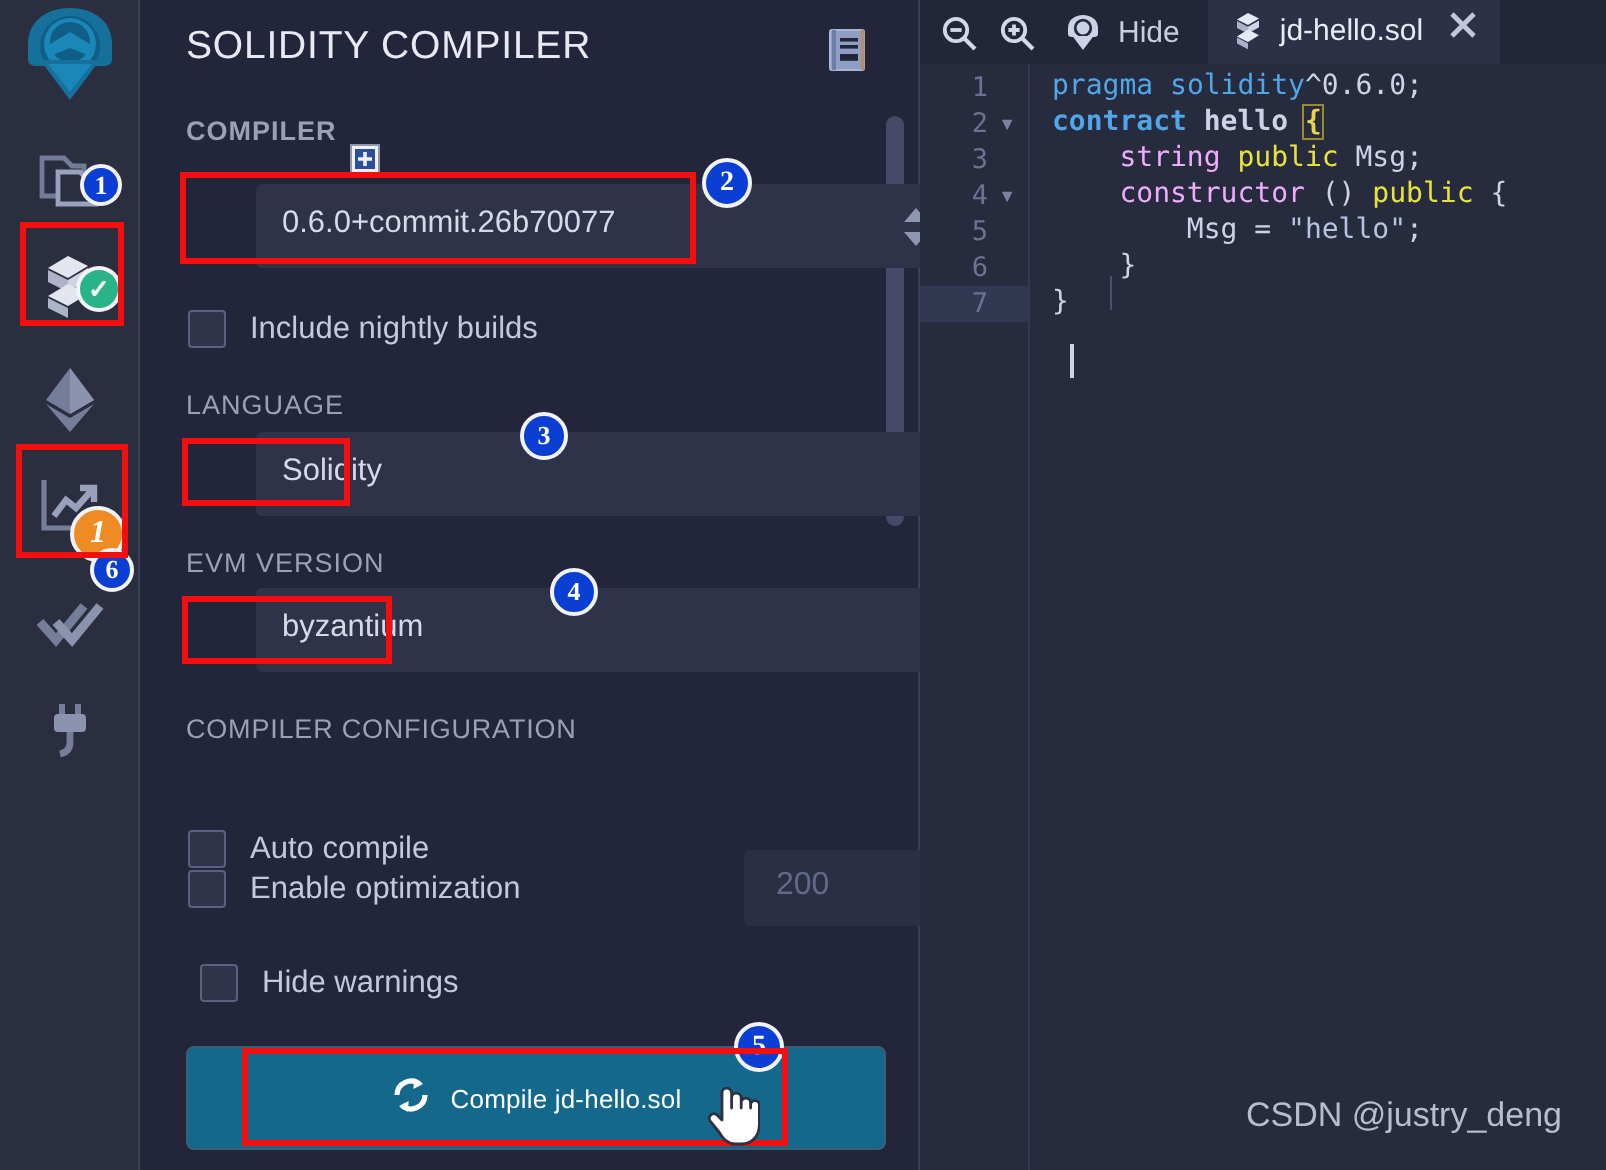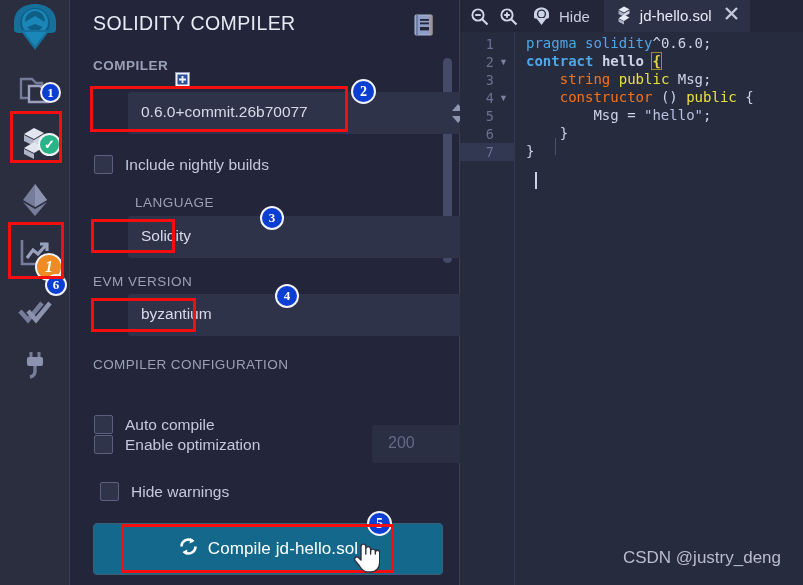--- a/index.html
+++ b/index.html
@@ -117,21 +117,21 @@
   #runs-val {
     position: absolute; left: 16px; top: 9px;
     font-size: 16px; color: #636a87;
   }
   #compile-btn {
     position: absolute;
     background: #13688c;
     border: 1px solid #3a5f77;
     border-radius: 4px;
     display: flex; align-items: center; justify-content: center;
-    color: #ffffff; font-size: 17px;
+    color: #ffffff; font-size: 13px;
   }
   #compile-label { margin-left: 9px; letter-spacing: .1px; }
   #cursor-hand { position: absolute; left: 283px; top: 541px; z-index: 45; }
 
   #panel-scroll {
     position: absolute; right: 7px; top: 58px;
     width: 9px; height: 205px;
     background: #454a68; border-radius: 5px;
   }
 
@@ -178,21 +178,21 @@
     position: absolute; left: 0; width: 55px; height: 18px;
     background: #323752;
   }
   .code-line {
     position: absolute; left: 66px;
     font-family: "DejaVu Sans Mono", monospace;
     font-size: 14px; white-space: pre;
     color: #cdd3e6;
   }
   .k-kw    { color: #4fa6e8; }
-  .k-type  { color: #f97316; }
+  .k-type  { color: #f0abfc; }
   .k-mod   { color: #e8e23c; }
   .k-str   { color: #b6c2e0; }
   .k-plain { color: #cdd3e6; }
   .k-num   { color: #cdd3e6; }
   .brace-hl { color: #e8d44c; outline: 1px solid #9a8b2e; }
   #indent-guide {
     position: absolute; left: 95px; top: 106px;
     width: 1px; height: 17px; background: #4a5070;
   }
   #caret {
@@ -314,21 +314,21 @@
       </div>
     </div>
     <div class="hl-box" style="left:20px; top:86px; width:258px; height:46px;"></div>
     <div class="badge badge-blue" style="left:281px; top:79px; width:25px; height:25px; font-size:14px;">2</div>
 
     <div class="chk-row" style="left:24px; top:155px;">
       <span class="chk"></span>
       <span class="chk-label">Include nightly builds</span>
     </div>
 
-    <div class="field-label" style="left:23px; top:195px;margin-left:42px;">LANGUAGE</div>
+    <div class="field-label" style="left:23px; top:195px;">LANGUAGE</div>
     <div class="select-box" style="left:23px; top:216px; width:373px;">
       <div class="sel-text">Solidity</div>
       <div class="stepper">
         <div class="up"></div>
           <div class="dn"></div>
       </div>
     </div>
     <div class="hl-box" style="left:21px; top:219px; width:84px; height:34px;"></div>
     <div class="badge badge-blue" style="left:190px; top:206px; width:24px; height:24px; font-size:13px;">3</div>
 

